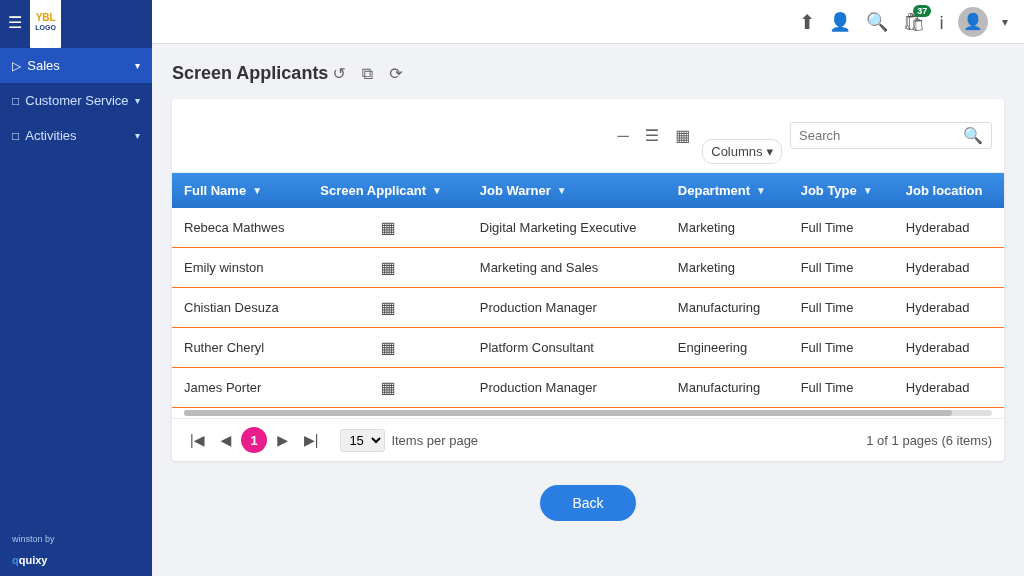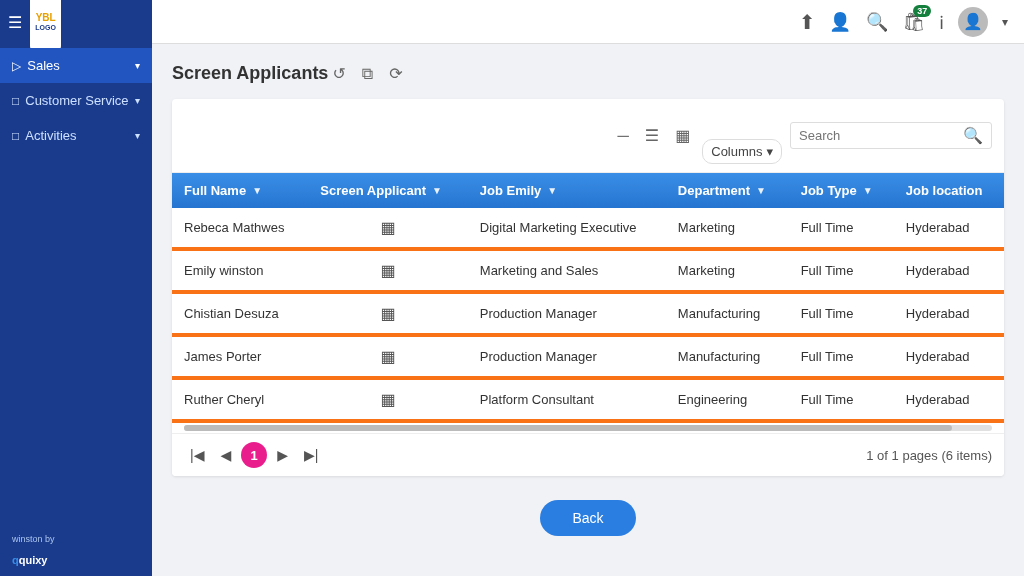--- a/index.html
+++ b/index.html
@@ -217,21 +217,21 @@
       text-align: left;
       white-space: nowrap;
     }
     .data-table thead th .th-inner {
       display: flex;
       align-items: center;
       gap: 6px;
     }
     .sort-icon { font-size: 10px; opacity: 0.9; }
     .data-table tbody tr {
-      border-bottom: 4px solid #f97316;
+      border-bottom: 1px solid #f97316;
     }
     .data-table tbody td {
       padding: 10px 12px;
       font-size: 13px;
       color: #333;
     }
     .screen-icon {
       color: #555;
       font-size: 16px;
     }
@@ -409,21 +409,21 @@
               </div>
             </th>
             <th>
               <div class="th-inner">
                 <span>Screen Applicant</span>
                 <span class="sort-icon">▼</span>
               </div>
             </th>
             <th>
               <div class="th-inner">
-                <span>Job Emily</span>
+                <span>Job Warner</span>
                 <span class="sort-icon">▼</span>
               </div>
             </th>
             <th>
               <div class="th-inner">
                 <span>Department</span>
                 <span class="sort-icon">▼</span>
               </div>
             </th>
             <th>
@@ -464,55 +464,63 @@
     <td>Chistian Desuza</td>
     <td style="text-align:center;">
       <span class="screen-icon">▦</span>
     </td>
     <td>Production Manager</td>
     <td>Manufacturing</td>
     <td>Full Time</td>
     <td>Hyderabad</td>
   </tr>
             <tr>
+    <td>Ruther Cheryl</td>
+    <td style="text-align:center;">
+      <span class="screen-icon">▦</span>
+    </td>
+    <td>Platform Consultant</td>
+    <td>Engineering</td>
+    <td>Full Time</td>
+    <td>Hyderabad</td>
+  </tr>
+            <tr>
     <td>James Porter</td>
     <td style="text-align:center;">
       <span class="screen-icon">▦</span>
     </td>
     <td>Production Manager</td>
     <td>Manufacturing</td>
     <td>Full Time</td>
     <td>Hyderabad</td>
   </tr>
-            <tr>
-    <td>Ruther Cheryl</td>
-    <td style="text-align:center;">
-      <span class="screen-icon">▦</span>
-    </td>
-    <td>Platform Consultant</td>
-    <td>Engineering</td>
-    <td>Full Time</td>
-    <td>Hyderabad</td>
-  </tr>
           </tbody>
       </table>
 
       <div class="scrollbar-track">
         <div class="scrollbar-thumb"></div>
       </div>
 
       <div class="pagination-bar">
         <div style="display:flex;align-items:center;gap:4px;">
           <div class="pagination-controls">
             <button class="page-nav-btn">|◀</button>
             <button class="page-nav-btn">◀</button>
             <button class="page-btn-active">1</button>
             <button class="page-nav-btn">▶</button>
             <button class="page-nav-btn">▶|</button>
           </div>
+          <div class="per-page-select">
+            <select>
+              <option>15</option>
+              <option>25</option>
+              <option>50</option>
+            </select>
+            <span class="per-page-label">Items per page</span>
+          </div>
         </div>
         <span class="pagination-info">1 of 1 pages (6 items)</span>
       </div>
     </div>
 
     <div class="back-btn-container">
       <button class="back-btn">Back</button>
     </div>
   </div>
 </div>

